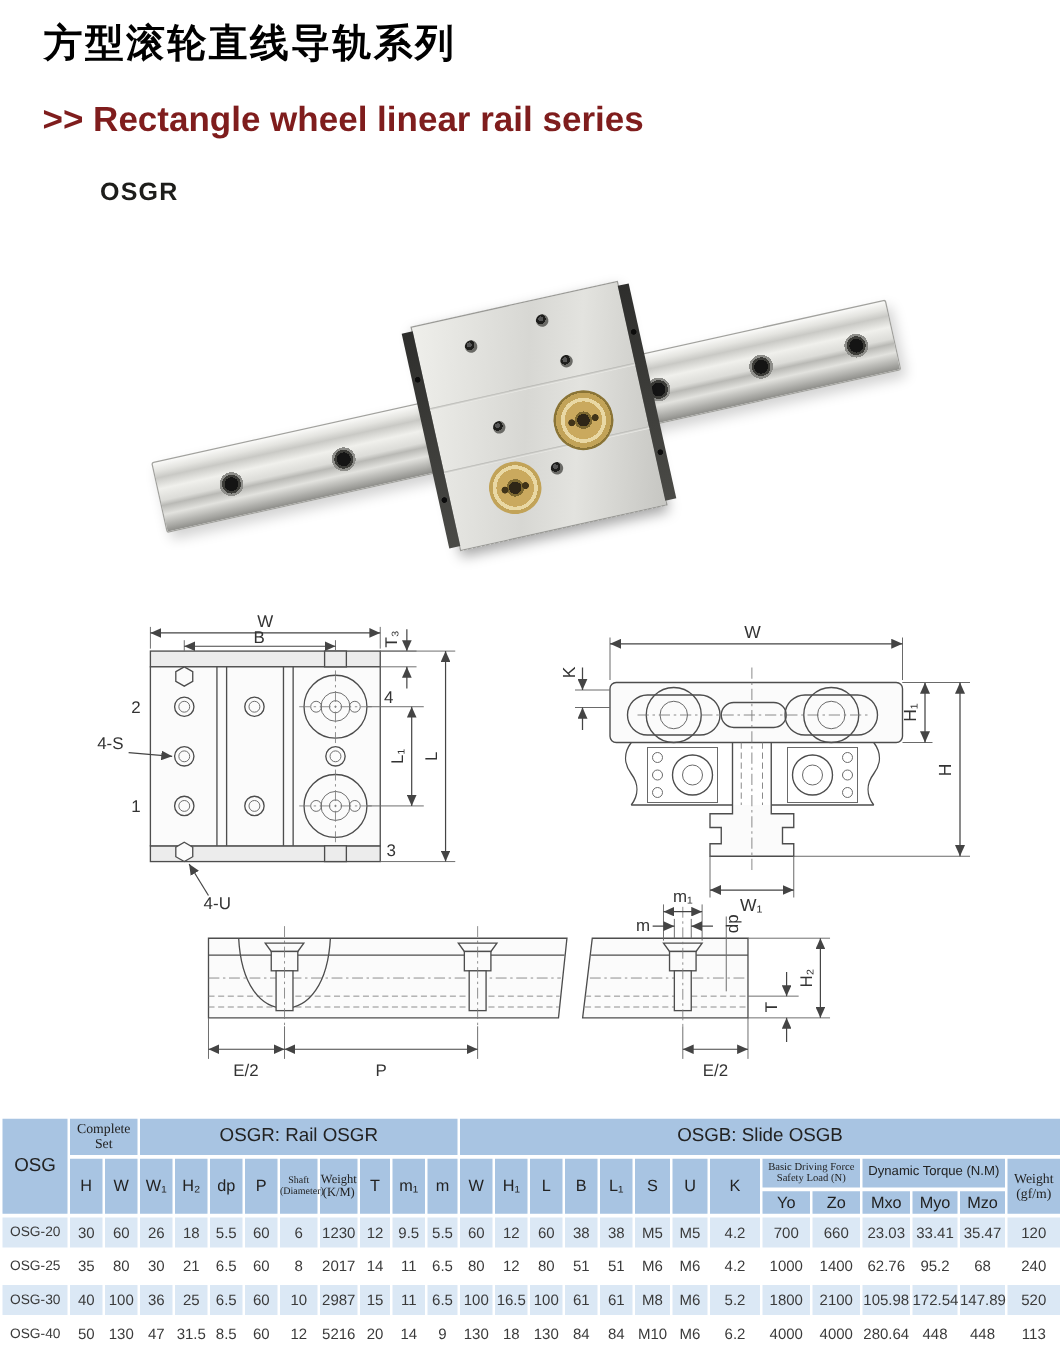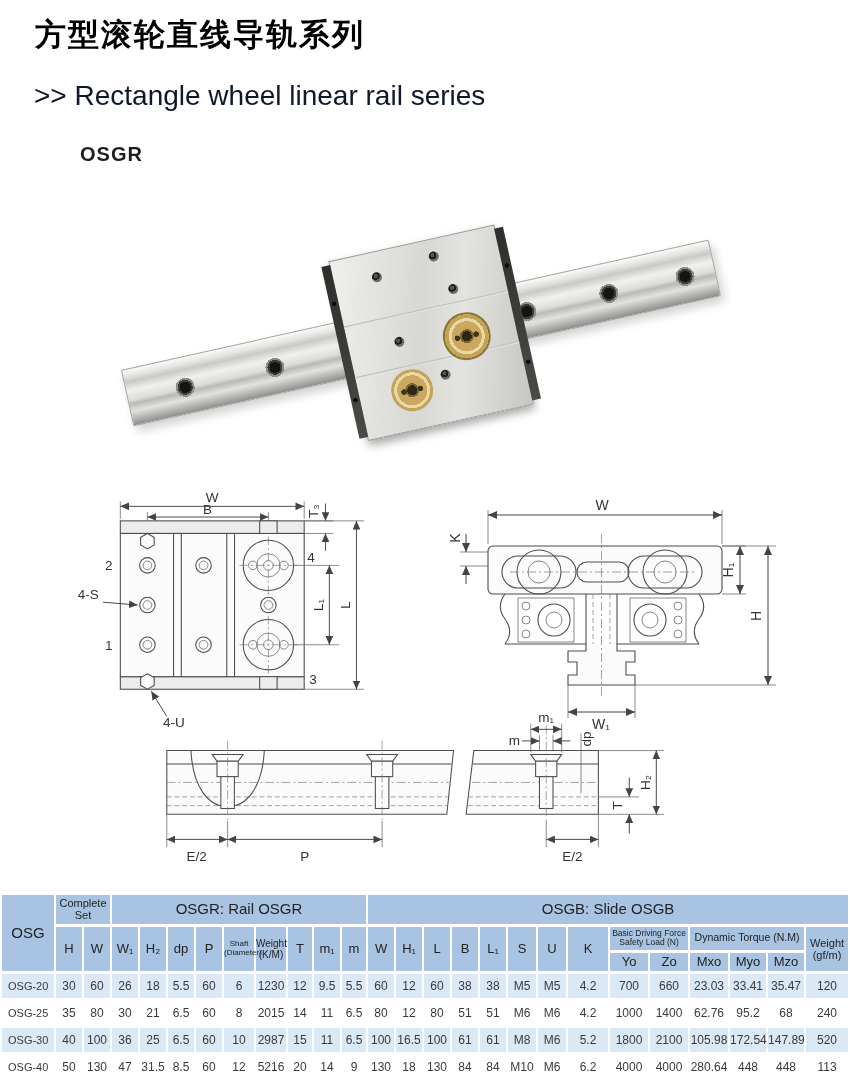--- a/index.html
+++ b/index.html
@@ -4,21 +4,21 @@
 <style>
   html,body{margin:0;padding:0;background:#fff;}
   .page{position:relative;width:850px;height:1076px;background:#fff;overflow:hidden;
         font-family:"Liberation Sans","DejaVu Sans",sans-serif;}
 
   
   .cn-title{position:absolute;left:35px;top:14px;font-size:31px;font-weight:bold;
             color:#000000;letter-spacing:2px;white-space:nowrap;}
   .cn-subtitle{position:absolute;left:392px;top:22px;font-size:24px;font-weight:600;
             color:#1d1d1b;letter-spacing:2px;white-space:nowrap;}
-  .en-title{position:absolute;left:34px;top:80px;font-size:28px;font-weight:normal;color:#0f172a;}
+  .en-title{position:absolute;left:34px;top:80px;font-size:28px;font-weight:bold;color:#7f1d1d;}
   .model-label{position:absolute;left:80px;top:143px;font-size:20px;font-weight:bold;
             color:#1d1d1b;letter-spacing:1px;}
 
   
   .photo{position:absolute;left:110px;top:212px;width:640px;height:240px;}
   .rail{position:absolute;left:10px;top:92px;width:600px;height:56px;border-radius:2px;
     transform:rotate(-12.5deg);
     border:1px solid #a2a29e;
     box-shadow:3px 6px 10px rgba(0,0,0,.18);
     background-image:
@@ -58,21 +58,21 @@
   .dwg .cl{stroke:#7a7a7a;stroke-width:.7;fill:none;stroke-dasharray:9 3 2 3;}
   .dwg .hid{stroke:#7a7a7a;stroke-width:.7;fill:none;stroke-dasharray:5 3;}
   .dwg text{fill:#333;font-size:14px;font-family:"Liberation Sans","DejaVu Sans",sans-serif;}
 
   
   table.spec{position:absolute;left:0;top:892px;width:850px;table-layout:fixed;
     border-collapse:separate;border-spacing:2px 3px;}
   table.spec th{background:#a8c4e2;font-weight:normal;color:#222;font-size:13px;
     line-height:1.12;padding:2px 0;text-align:center;}
   table.spec th.big{font-size:15px;}
-  table.spec th.pre{white-space:pre-line;}
+  table.spec th.pre{white-space:pre-line;font-family:Liberation Serif, serif;}
   table.spec th.xs{font-size:8px;}
   table.spec th.sm{font-size:10.5px;white-space:nowrap;text-align:center;}
   table.spec td{background:#fff;text-align:center;font-size:12px;color:#3a3a3a;
     padding:3px 0;white-space:nowrap;height:18px;}
   table.spec tr.alt td{background:#dbe8f5;}
   table.spec td.model-cell{text-align:left;padding-left:6px;font-size:11px;}
 </style>
 </head>
 <body>
 
@@ -415,21 +415,21 @@
         </tr>
         <tr>
           <td class="model-cell">OSG-25</td>
           <td>35</td>
           <td>80</td>
           <td>30</td>
           <td>21</td>
           <td>6.5</td>
           <td>60</td>
           <td>8</td>
-          <td>2015</td>
+          <td>2017</td>
           <td>14</td>
           <td>11</td>
           <td>6.5</td>
           <td>80</td>
           <td>12</td>
           <td>80</td>
           <td>51</td>
           <td>51</td>
           <td>M6</td>
           <td>M6</td>

